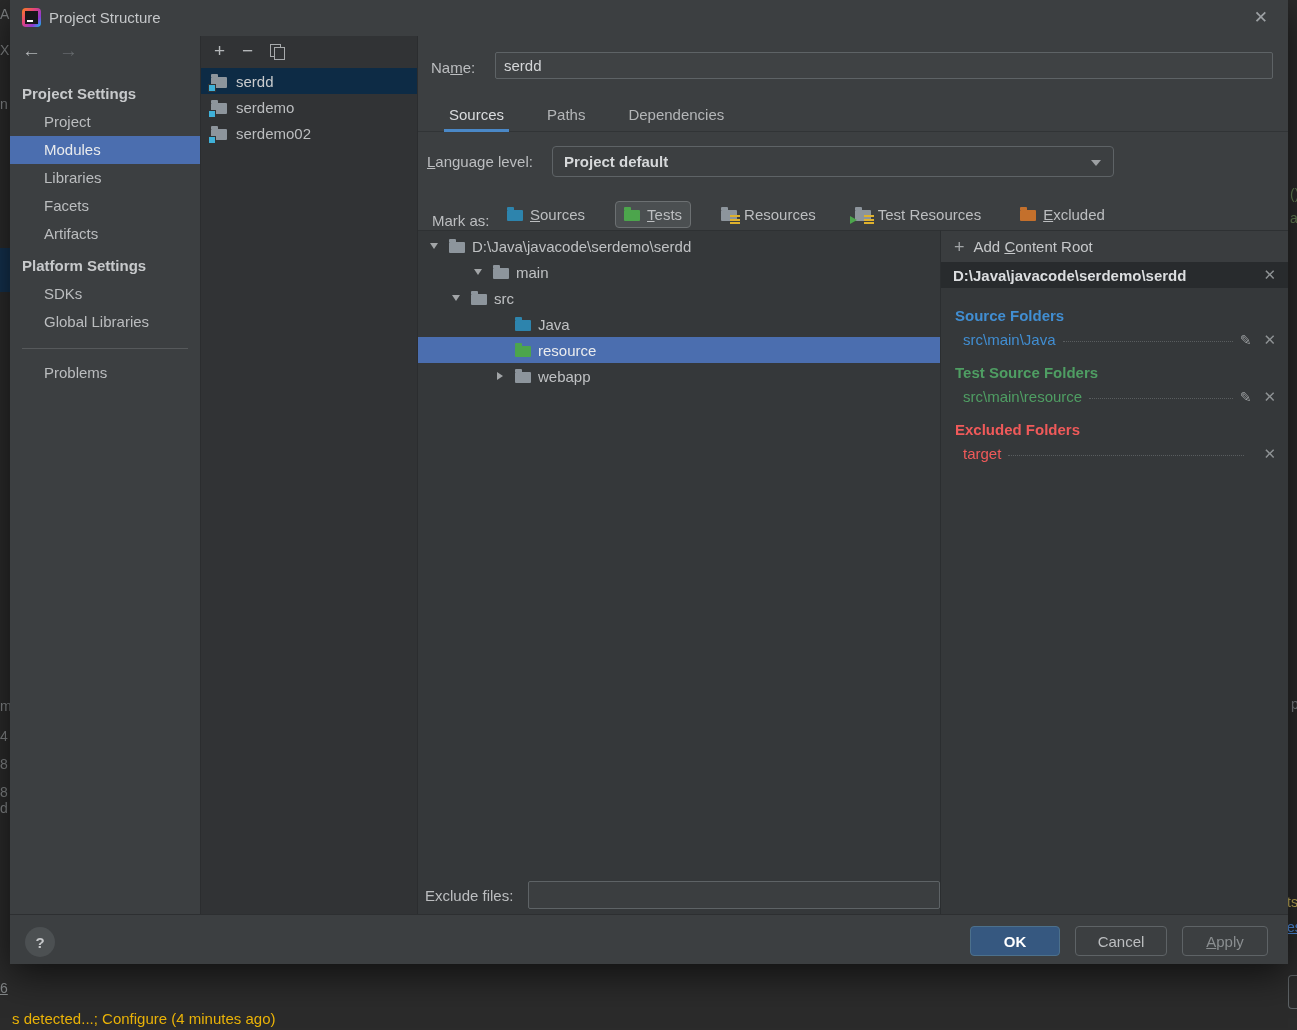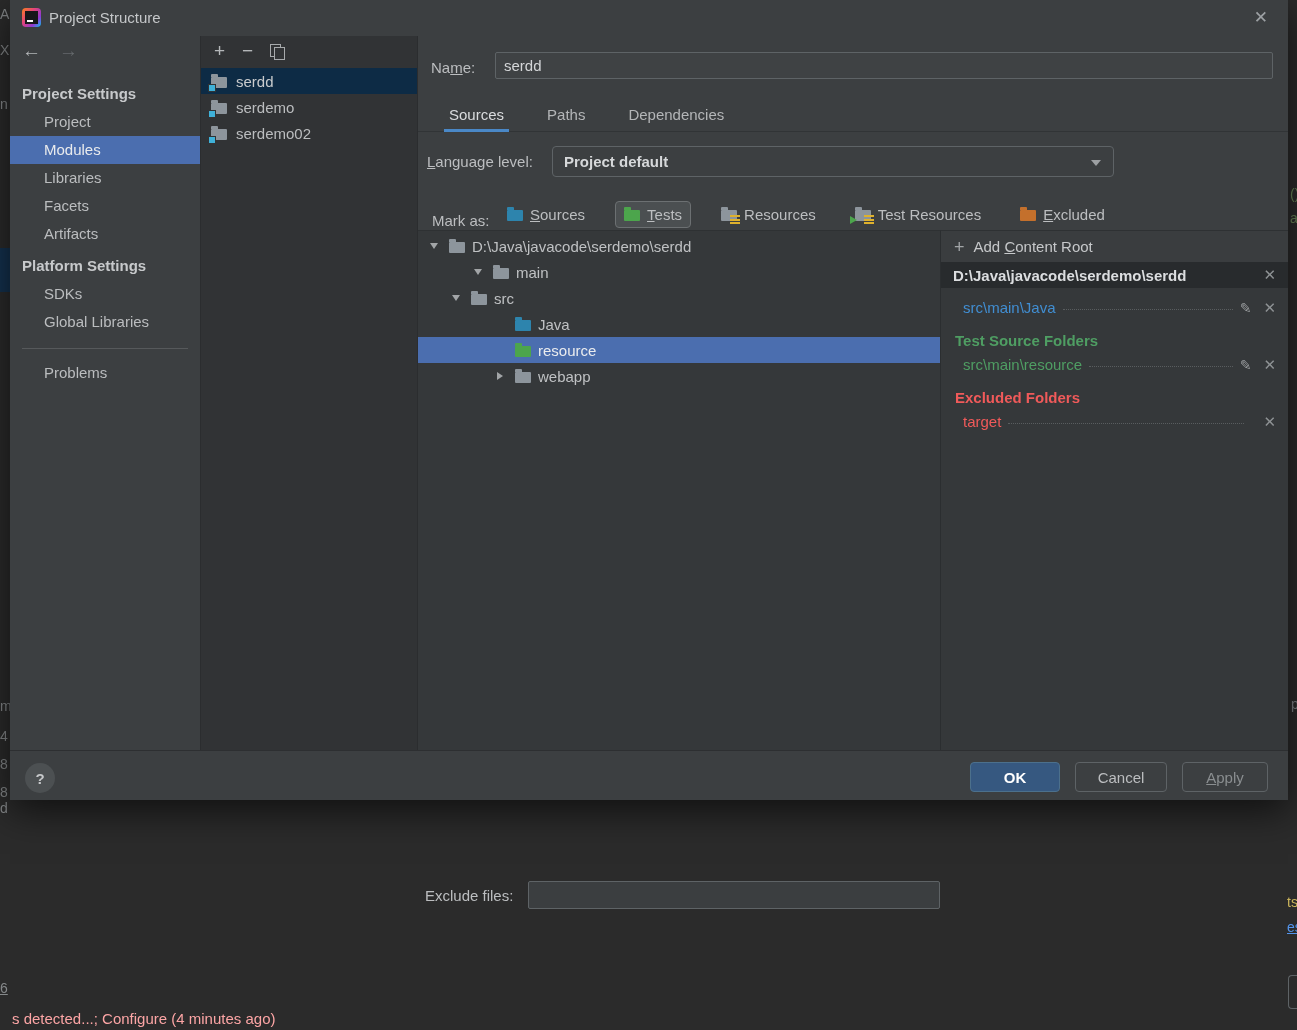--- a/index.html
+++ b/index.html
@@ -6,23 +6,23 @@
   html,body { width:1297px; height:1030px; overflow:hidden; }
   body {
     background:#2b2b2b;
     font-family:"Liberation Sans", sans-serif;
     font-size:15px; color:#bbbdbf; position:relative;
   }
   .frag { position:absolute; font-size:14px; color:#85888a; z-index:0; }
   .frag.u { text-decoration:underline; }
   .frag-box { position:absolute; width:9px; height:34px; border:1px solid #5e6366; border-right:none; border-radius:4px 0 0 4px; z-index:0; }
   .frag-block { position:absolute; left:0; top:248px; width:10px; height:44px; background:#14324f; z-index:0; }
-  .status-line { position:absolute; left:12px; top:1010px; color:#fca5a5; font-size:15px; z-index:0; white-space:nowrap; }
-
-  .dialog { position:absolute; left:10px; top:0; width:1278px; height:800px; background:#3c3f41; box-shadow:0 10px 36px rgba(0,0,0,.65); z-index:2; }
+  .status-line { position:absolute; left:12px; top:1010px; color:#eab308; font-size:15px; z-index:0; white-space:nowrap; }
+
+  .dialog { position:absolute; left:10px; top:0; width:1278px; height:964px; background:#3c3f41; box-shadow:0 10px 36px rgba(0,0,0,.65); z-index:2; }
 
   
   .titlebar { position:absolute; left:0; top:0; right:0; height:36px; }
   .app-icon { position:absolute; left:12px; top:8px; width:19px; height:19px; border-radius:4px;
     background:linear-gradient(130deg,#fc801d 0%,#e3447b 38%,#9039d0 72%,#07c3f2 100%); }
   .app-icon .core { position:absolute; left:3px; top:3px; right:3px; bottom:3px; background:#16171a; }
   .app-icon .core::before { content:''; position:absolute; left:2px; bottom:2px; width:6px; height:2px; background:#fff; }
   .title-text { position:absolute; left:39px; top:9px; color:#c5c7c9; }
   .close-x { position:absolute; right:20px; top:7px; font-size:17px; color:#9da1a4; cursor:pointer; }
 
@@ -282,20 +282,21 @@
   <div class="right-panel">
     <div class="acr-row">
       <span class="acr-plus">+</span>
       <span id="acr-label">Add <u>C</u>ontent Root</span>
     </div>
     <div class="root-header">
       <span>D:\Java\javacode\serdemo\serdd</span>
       <span class="hx">✕</span>
     </div>
     <div class="rp-body" id="rp-body">
+        <div class="rp-title" style="color: rgb(65, 142, 210);">Source Folders</div>
         <div class="rp-item">
           <span style="color: rgb(65, 142, 210);">src\main\Java</span>
           <span class="leader"></span>
           <span class="pencil">✎</span>
           <span class="rx">✕</span>
         </div>
         <div class="rp-title" style="color: rgb(79, 158, 99);">Test Source Folders</div>
         <div class="rp-item">
           <span style="color: rgb(79, 158, 99);">src\main\resource</span>
           <span class="leader"></span>

